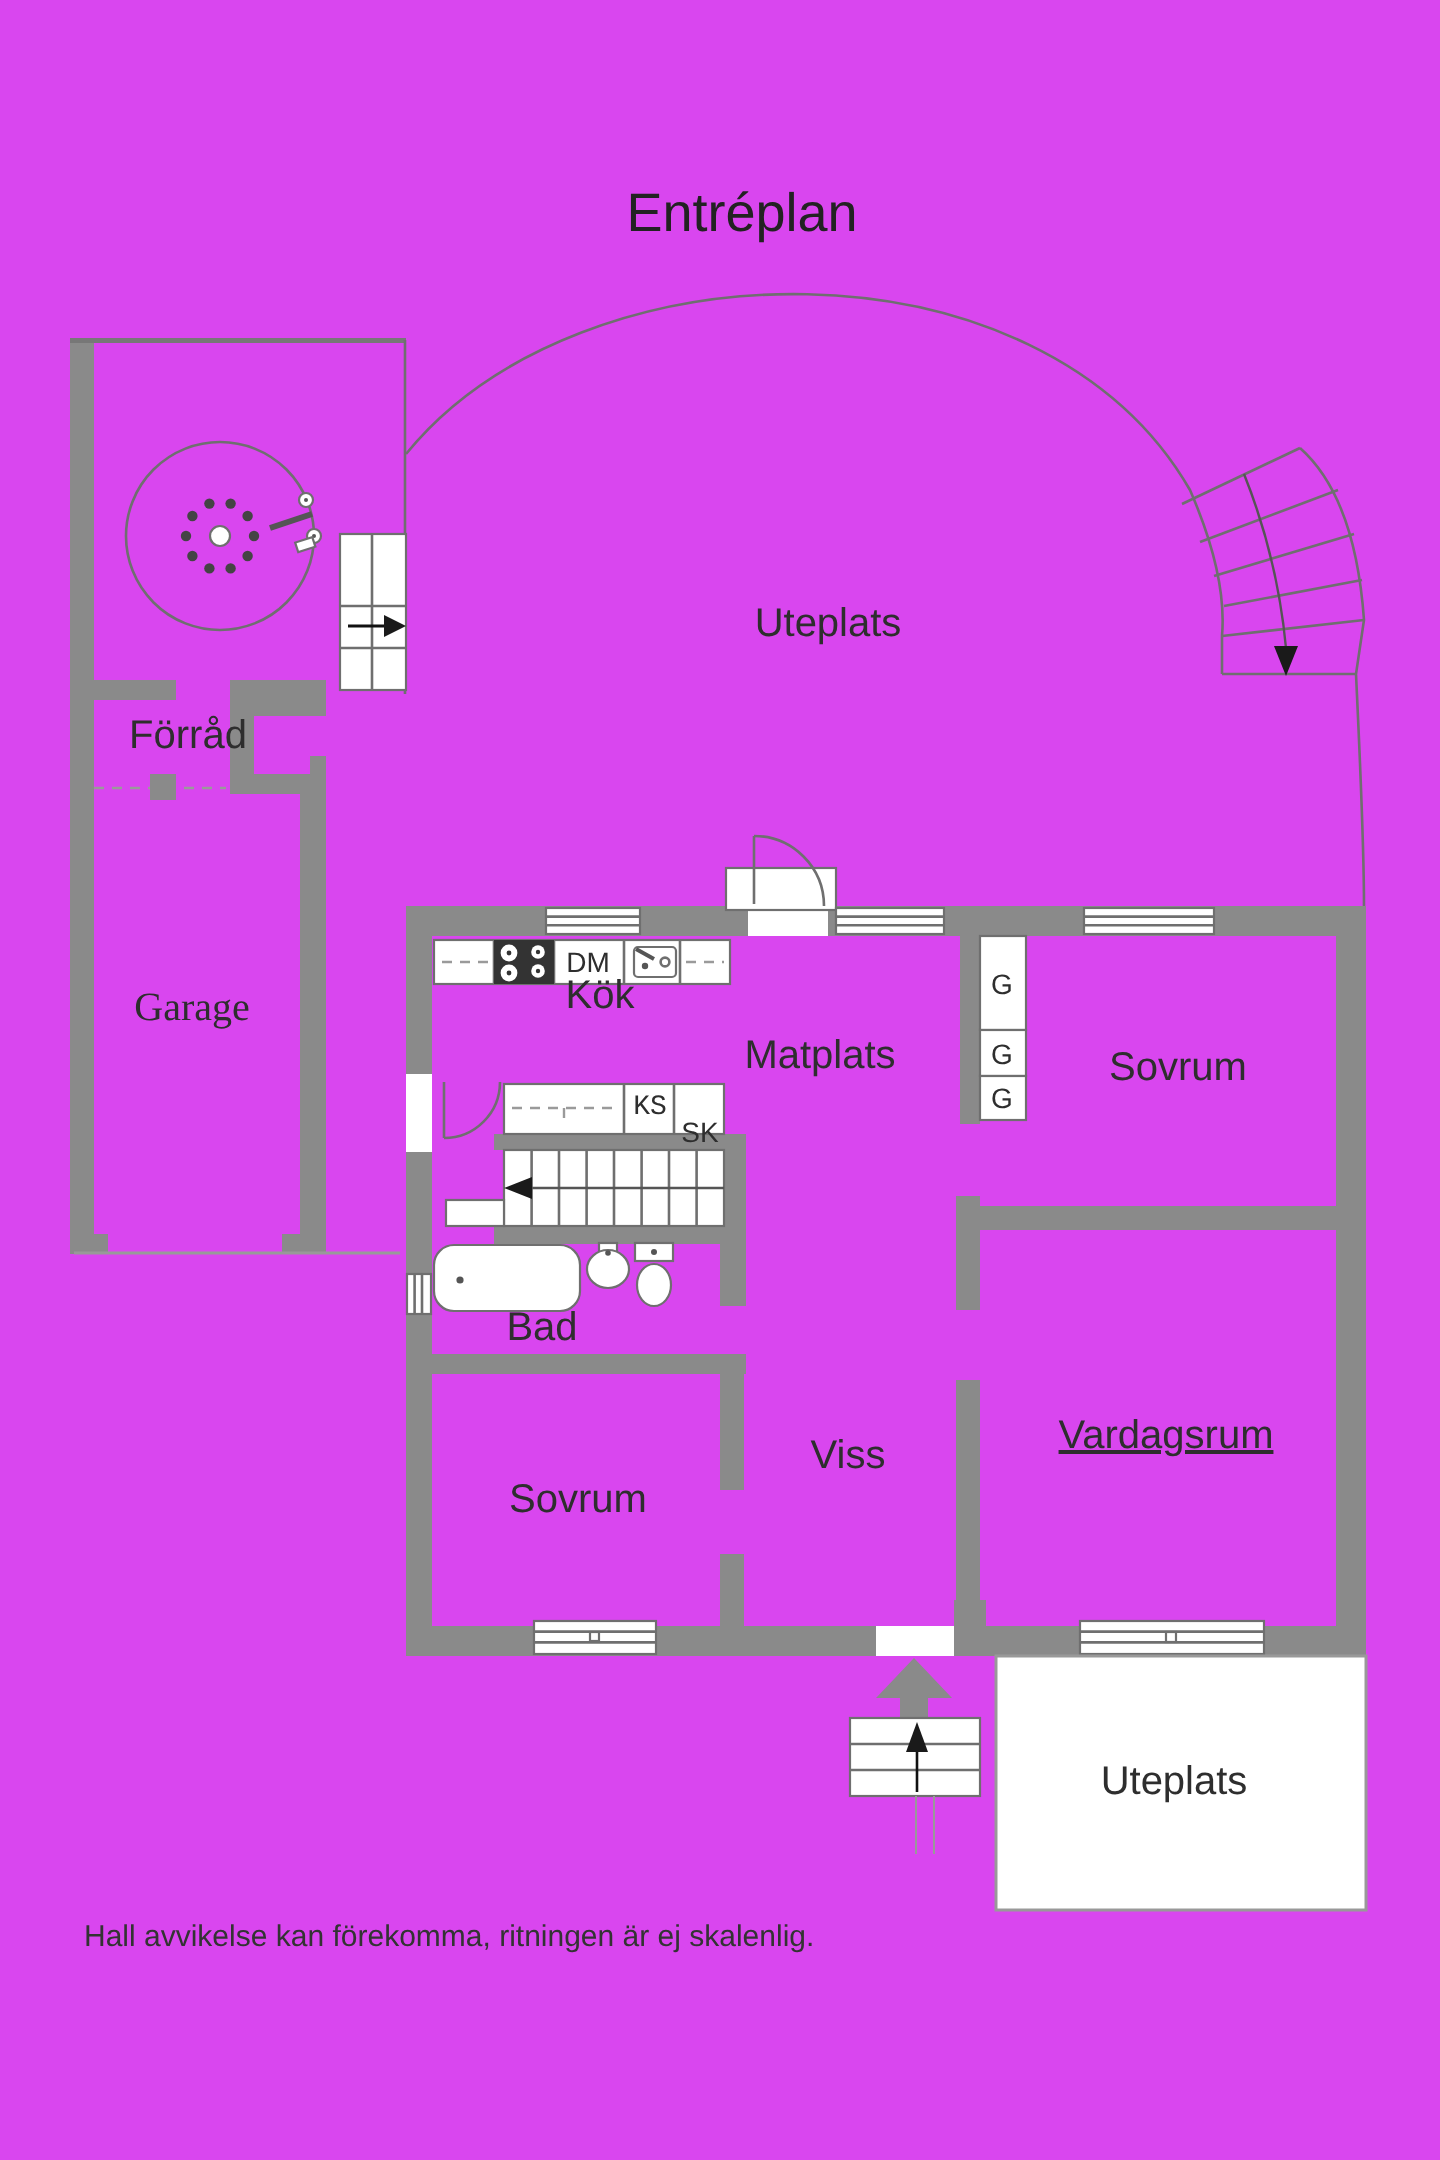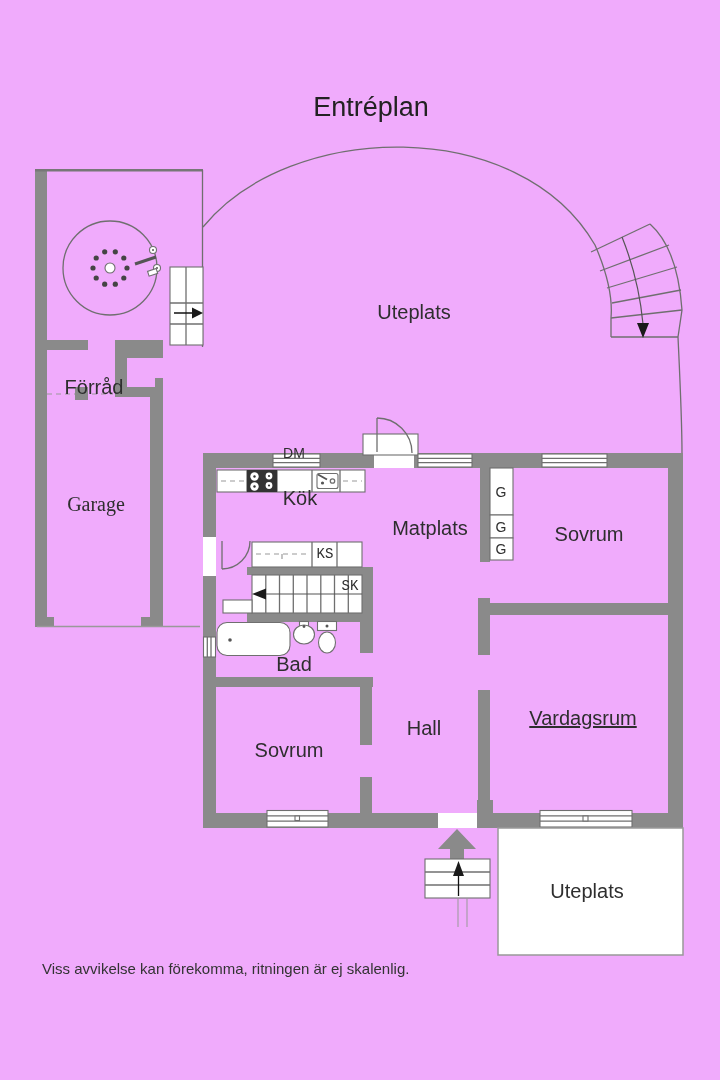--- a/index.html
+++ b/index.html
@@ -1,19 +1,19 @@
 <!DOCTYPE html>
 <html><head>
 <meta charset="utf-8">
 <style>
   html,body{margin:0;padding:0;background:#ffffff;}
   .plan{
     position:relative;
     width:720px;height:1080px;
-    background:#f0abfc;
+    background:#d946ef;
     font-family:"Liberation Sans", sans-serif;
     overflow:hidden;
   }
   .plan svg{position:absolute;left:0;top:0;}
   .lbl{
     position:absolute;
     transform:translate(-50%,-50%);
     color:#2e2e2e;
     font-size:20px;
     line-height:1;
@@ -262,33 +262,33 @@
     <line x1="458" y1="898" x2="458" y2="927" stroke="#999" stroke-width="1"></line>
     <line x1="467" y1="898" x2="467" y2="927" stroke="#999" stroke-width="1"></line>
   </g>
 
   <rect x="498" y="828" width="185" height="127" fill="#ffffff" stroke="#999" stroke-width="1.5"></rect>
 </svg>
 
 <div class="lbl title" style="left:371px;top:107px;">Entréplan</div>
 
 <div class="lbl" style="left:414px;top:312px;">Uteplats</div>
-<div class="lbl" style="left:94px;top:387px;">Förråd</div>
+<div class="lbl" style="left:94px;top:368px;">Förråd</div>
 <div class="lbl" style="left:96px;top:504px;font-family:Liberation Serif, serif;">Garage</div>
 <div class="lbl" style="left:300px;top:498px;">Kök</div>
-<div class="lbl" style="left:430px;top:528px;">Matplats</div>
+<div class="lbl" style="left:410px;top:528px;">Matplats</div>
 <div class="lbl" style="left:589px;top:534px;">Sovrum</div>
-<div class="lbl" style="left:294px;top:664px;">Bad</div>
-<div class="lbl" style="left:424px;top:728px;">Hall</div>
+<div class="lbl" style="left:271px;top:664px;">Bad</div>
+<div class="lbl" style="left:424px;top:728px;">Viss</div>
 <div class="lbl" style="left:583px;top:718px;text-decoration:underline;">Vardagsrum</div>
 <div class="lbl" style="left:289px;top:750px;">Sovrum</div>
 <div class="lbl" style="left:587px;top:891px;">Uteplats</div>
 
-<div class="lbl small" style="left:294px;top:453px;">DM</div>
+<div class="lbl small" style="left:294px;top:481px;">DM</div>
 <div class="lbl small" style="left:325px;top:554px;font-family:Liberation Mono, monospace;">KS</div>
-<div class="lbl small" style="left:350px;top:586px;font-family:Liberation Mono, monospace;">SK</div>
+<div class="lbl small" style="left:350px;top:566px;">SK</div>
 <div class="lbl small" style="left:501px;top:492px;">G</div>
 <div class="lbl small" style="left:501px;top:527px;">G</div>
 <div class="lbl small" style="left:501px;top:549px;">G</div>
 
-<div class="lbl footer" style="left:42px;top:961px;">Viss avvikelse kan förekomma, ritningen är ej skalenlig.</div>
+<div class="lbl footer" style="left:42px;top:961px;">Hall avvikelse kan förekomma, ritningen är ej skalenlig.</div>
 
 </div>
 
 </body></html>

